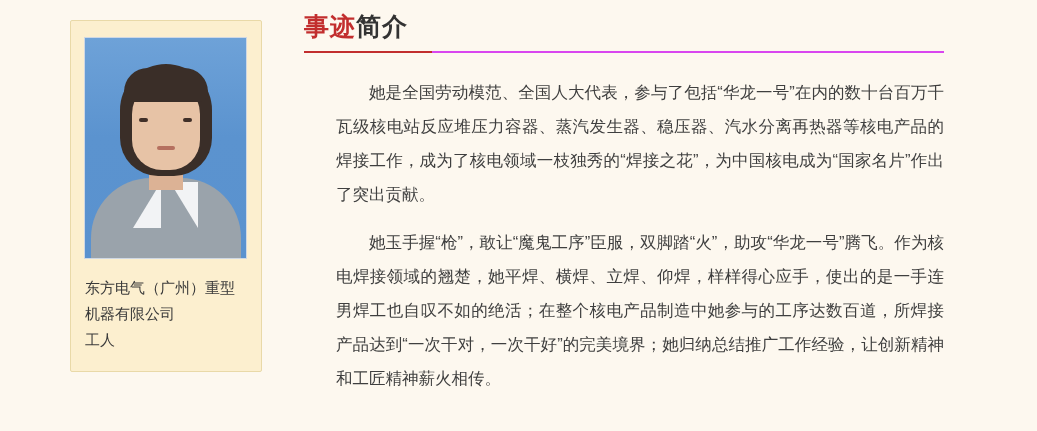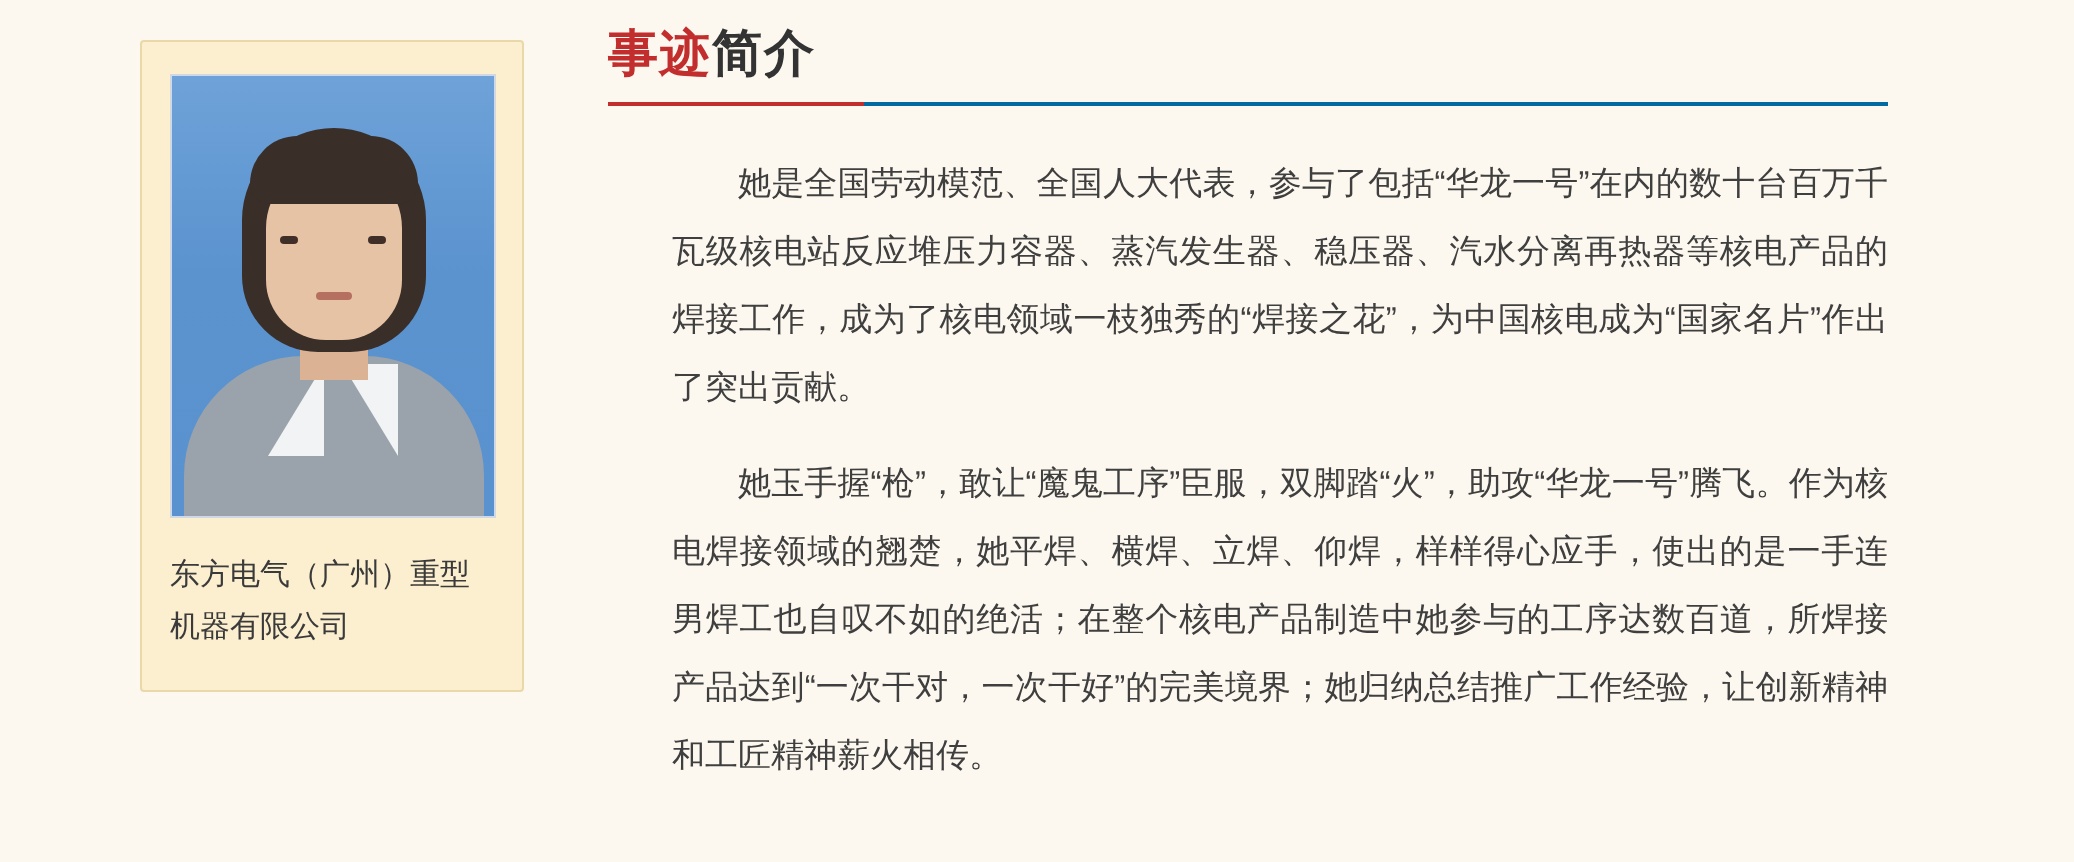--- a/index.html
+++ b/index.html
@@ -26,21 +26,21 @@
     margin-left: 70px;
     margin-top: 20px;
     width: 192px;
     background: #fcefcf;
     border: 1px solid #e9d9a8;
     border-radius: 2px;
     box-sizing: border-box;
     padding: 16px 14px 18px 14px;
     display: flex;
     flex-direction: column;
-    align-items: flex-start;
+    align-items: flex-end;
   }
   .portrait {
     width: 163px;
     height: 222px;
     border: 1px solid #cfd8e4;
     box-sizing: border-box;
     background: linear-gradient(180deg, #6ea2d8 0%, #5b93cf 45%, #5a92cf 100%);
     position: relative;
     overflow: hidden;
   }
@@ -148,21 +148,21 @@
     margin-left: 42px;
     margin-top: 10px;
     width: 640px;
   }
   .section-title {
     font-size: 25px;
     font-weight: bold;
     letter-spacing: 1px;
     color: #333333;
     padding-bottom: 8px;
-    border-bottom: 2px solid #0369a1;
+    border-bottom: 2px solid #d946ef;
     position: relative;
     width: 640px;
     box-sizing: border-box;
   }
   .section-title .accent { color: #c22e2e; }
   .section-title::after {
     content: "";
     position: absolute;
     left: 0;
     bottom: -2px;
@@ -198,20 +198,21 @@
       <div class="neck"></div>
       <div class="hair"></div>
       <div class="face"></div>
       <div class="fringe"></div>
       <div class="eye left"></div>
       <div class="eye right"></div>
       <div class="mouth"></div>
     </div>
     <div class="profile-meta">
       <span class="org">东方电气（广州）重型机器有限公司</span>
+      <span class="role">工人</span>
     </div>
   </div>
 
   <div class="content">
     <div class="section-title">
       <span class="accent">事迹</span><span>简介</span>
     </div>
     <div class="body-text">
       <p>她是全国劳动模范、全国人大代表，参与了包括“华龙一号”在内的数十台百万千瓦级核电站反应堆压力容器、蒸汽发生器、稳压器、汽水分离再热器等核电产品的焊接工作，成为了核电领域一枝独秀的“焊接之花”，为中国核电成为“国家名片”作出了突出贡献。</p>
       <p>她玉手握“枪”，敢让“魔鬼工序”臣服，双脚踏“火”，助攻“华龙一号”腾飞。作为核电焊接领域的翘楚，她平焊、横焊、立焊、仰焊，样样得心应手，使出的是一手连男焊工也自叹不如的绝活；在整个核电产品制造中她参与的工序达数百道，所焊接产品达到“一次干对，一次干好”的完美境界；她归纳总结推广工作经验，让创新精神和工匠精神薪火相传。</p>

